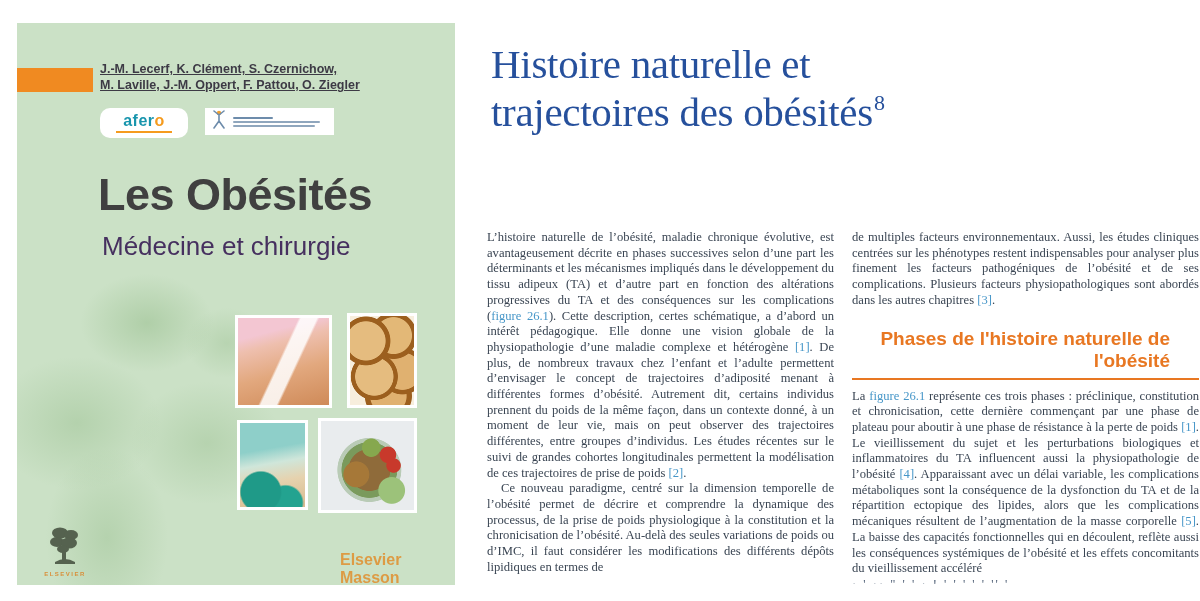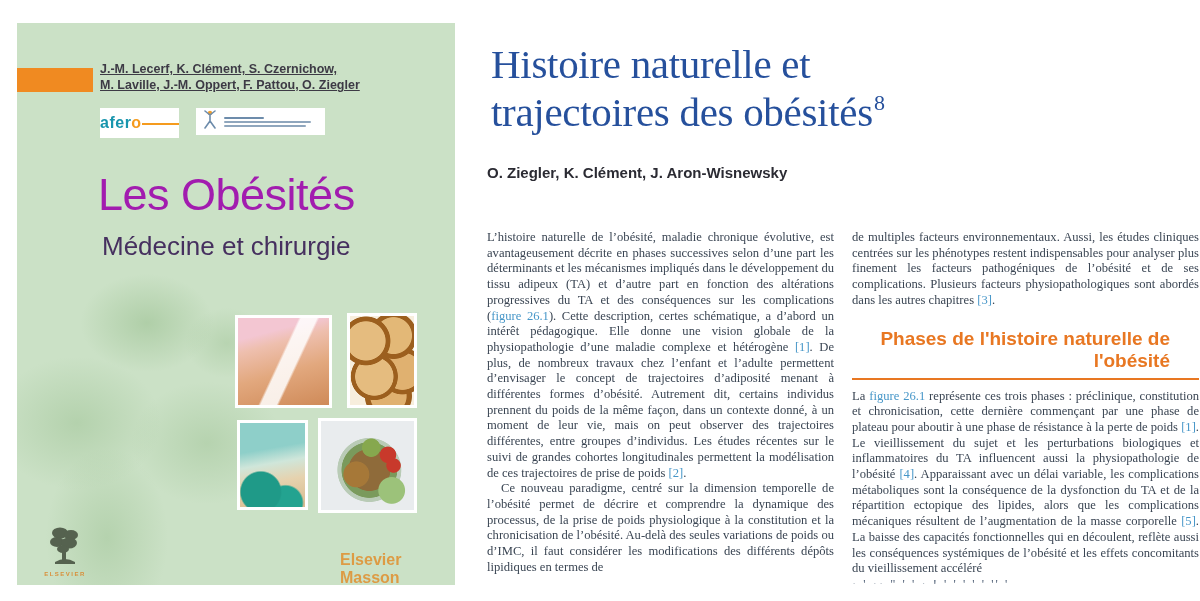--- a/index.html
+++ b/index.html
@@ -12,31 +12,31 @@
     background:
       radial-gradient(ellipse 95px 70px at 150px 70px,  rgba(148,188,138,.50), transparent 70%),
       radial-gradient(ellipse 120px 95px at 80px 170px, rgba(148,188,138,.42), transparent 70%),
       radial-gradient(ellipse 105px 85px at 210px 190px,rgba(148,188,138,.38), transparent 72%),
       radial-gradient(ellipse 85px 125px at 110px 285px,rgba(148,188,138,.40), transparent 72%),
       radial-gradient(ellipse 60px 50px at 230px 90px,  rgba(148,188,138,.35), transparent 70%);
   }
   .accent-bar { position:absolute; left:0; top:45px; width:76px; height:24px; background:#f08a21; }
   .cover-authors { position:absolute; left:83px; top:38px; color:#3d3a45; font-size:12.5px; line-height:16px; font-weight:700;text-decoration:underline; }
   .logo-row { position:absolute; left:83px; top:85px; display:flex; gap:17px; align-items:flex-start; }
-  .logo-afero { width:79px; height:30px; background:#ffffff; display:flex; flex-direction:row; align-items:center; justify-content:center; }
+  .logo-afero { width:88px; height:30px; background:#ffffff; display:flex; flex-direction:column; align-items:center; justify-content:center;border-radius:10px; }
   .afero-word { font-weight:700; font-size:16px; letter-spacing:.5px; color:#1895ad; line-height:16px; }
   .afero-o { color:#f59b1e; }
   .afero-rule { width:56px; height:2px; background:#f59b1e; margin-top:2px; }
   .logo-soffco { width:129px; height:27px; background:#ffffff; display:flex; align-items:center; padding:3px 6px; gap:6px; }
   .soffco-lines { display:flex; flex-direction:column; gap:2px; flex:1; }
   .soffco-lines i { display:block; height:2px; background:#8fa6bd; border-radius:1px; }
   .soffco-lines i:nth-child(1){ width:42%; background:#6d8cab;}
   .soffco-lines i:nth-child(2){ width:92%; }
   .soffco-lines i:nth-child(3){ width:86%; }
-  .cover-title { position:absolute; left:81px; top:148px; color:#a21caf; font-size:45px; font-weight:400; letter-spacing:-.5px; line-height:48px; }
+  .cover-title { position:absolute; left:81px; top:148px; color:#404040; font-size:45px; font-weight:700; letter-spacing:-.5px; line-height:48px; }
   .cover-subtitle { position:absolute; left:85px; top:208px; color:#46305f; font-size:26px; font-weight:400; line-height:30px; }
 
   .photo { position:absolute; background:#ffffff; padding:3px; }
   .photo > div { width:100%; height:100%; }
   .photo-1 { left:218px; top:292px; width:97px; height:93px; }
   .photo-1 > div { background:
       linear-gradient(115deg, transparent 46%, rgba(255,255,255,.85) 48% 60%, transparent 62%),
       linear-gradient(165deg, #f3c6d2 0 20%, #eebfae 32%, #e2a87e 60%, #cf8a58 100%); }
   .photo-2 { left:330px; top:290px; width:70px; height:95px; }
   .photo-2 > div { background-color:#f7eedd; background-image:
@@ -142,21 +142,20 @@
       </svg>
       <div class="elsevier-wordmark">ELSEVIER</div>
     </div>
 
     <div class="publisher">Elsevier Masson</div>
   </div>
 
   <div class="page">
     <h1 class="chapter-title"><span>Histoire naturelle et</span><br><span>trajectoires des obésités</span><sup>8</sup></h1>
 
-    <div class="page-authors">O. Ziegler, K. Clément, J. Aron-Wisnewsky</div>
 
     <div class="cols">
       <div class="col">
         <p><span>L’histoire naturelle de l’obésité, maladie chronique évolutive, est avantageusement décrite en phases successives selon d’une part les déterminants et les mécanismes impliqués dans le développement du tissu adipeux (TA) et d’autre part en fonction des altérations progressives du TA et des conséquences sur les complications (</span><span class="ref-link">figure 26.1</span><span>). Cette description, certes schématique, a d’abord un intérêt pédagogique. Elle donne une vision globale de la physiopathologie d’une maladie complexe et hétérogène </span><span class="ref-link">[1]</span><span>. De plus, de nombreux travaux chez l’enfant et l’adulte permettent d’envisager le concept de trajectoires d’adiposité menant à différentes formes d’obésité. Autrement dit, certains individus prennent du poids de la même façon, dans un contexte donné, à un moment de leur vie, mais on peut observer des trajectoires différentes, entre groupes d’individus. Les études récentes sur le suivi de grandes cohortes longitudinales permettent la modélisation de ces trajectoires de prise de poids </span><span class="ref-link">[2]</span><span>.</span></p>
         <p class="indent"><span>Ce nouveau paradigme, centré sur la dimension temporelle de l’obésité permet de décrire et comprendre la dynamique des processus, de la prise de poids physiologique à la constitution et la chronicisation de l’obésité. Au-delà des seules variations de poids ou d’IMC, il faut considérer les modifications des différents dépôts lipidiques en termes de</span></p>
       </div>
       <div class="col">
         <p><span>de multiples facteurs environnementaux. Aussi, les études cliniques centrées sur les phénotypes restent indispensables pour analyser plus finement les facteurs pathogéniques de l’obésité et de ses complications. Plusieurs facteurs physiopathologiques sont abordés dans les autres chapitres </span><span class="ref-link">[3]</span><span>.</span></p>
         <h2 class="section-heading">Phases de l'histoire naturelle de l'obésité</h2>
         <div class="heading-rule"></div>

